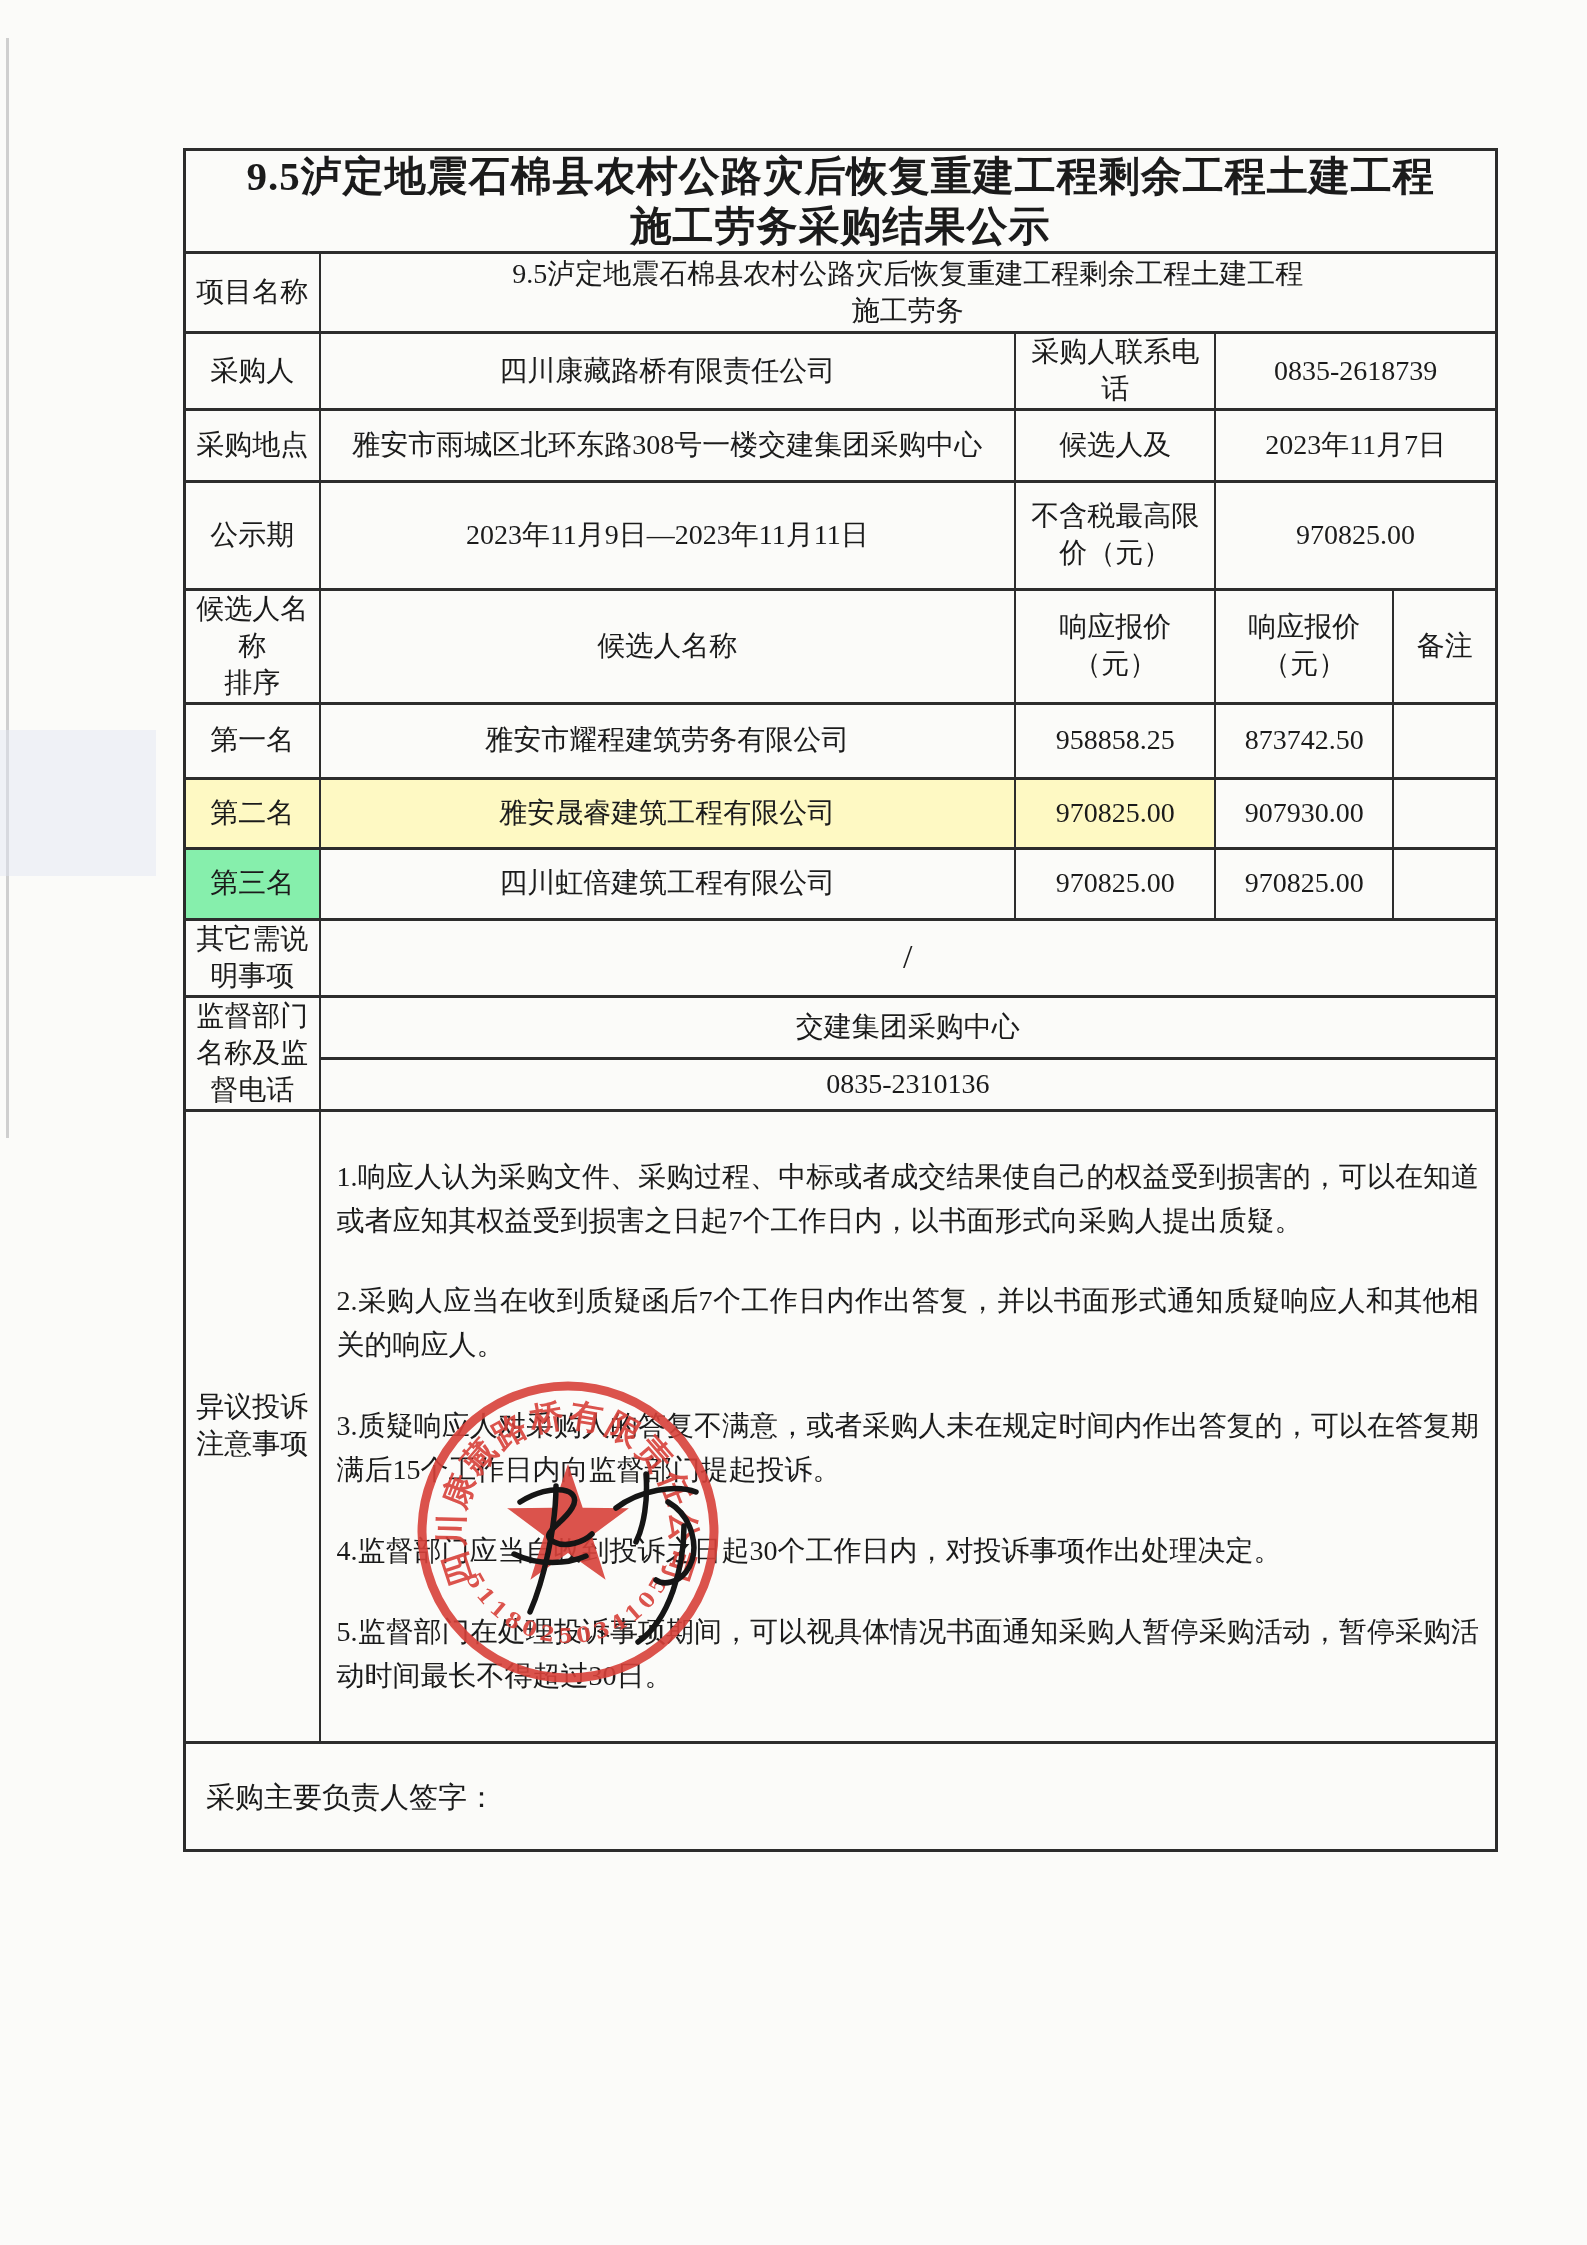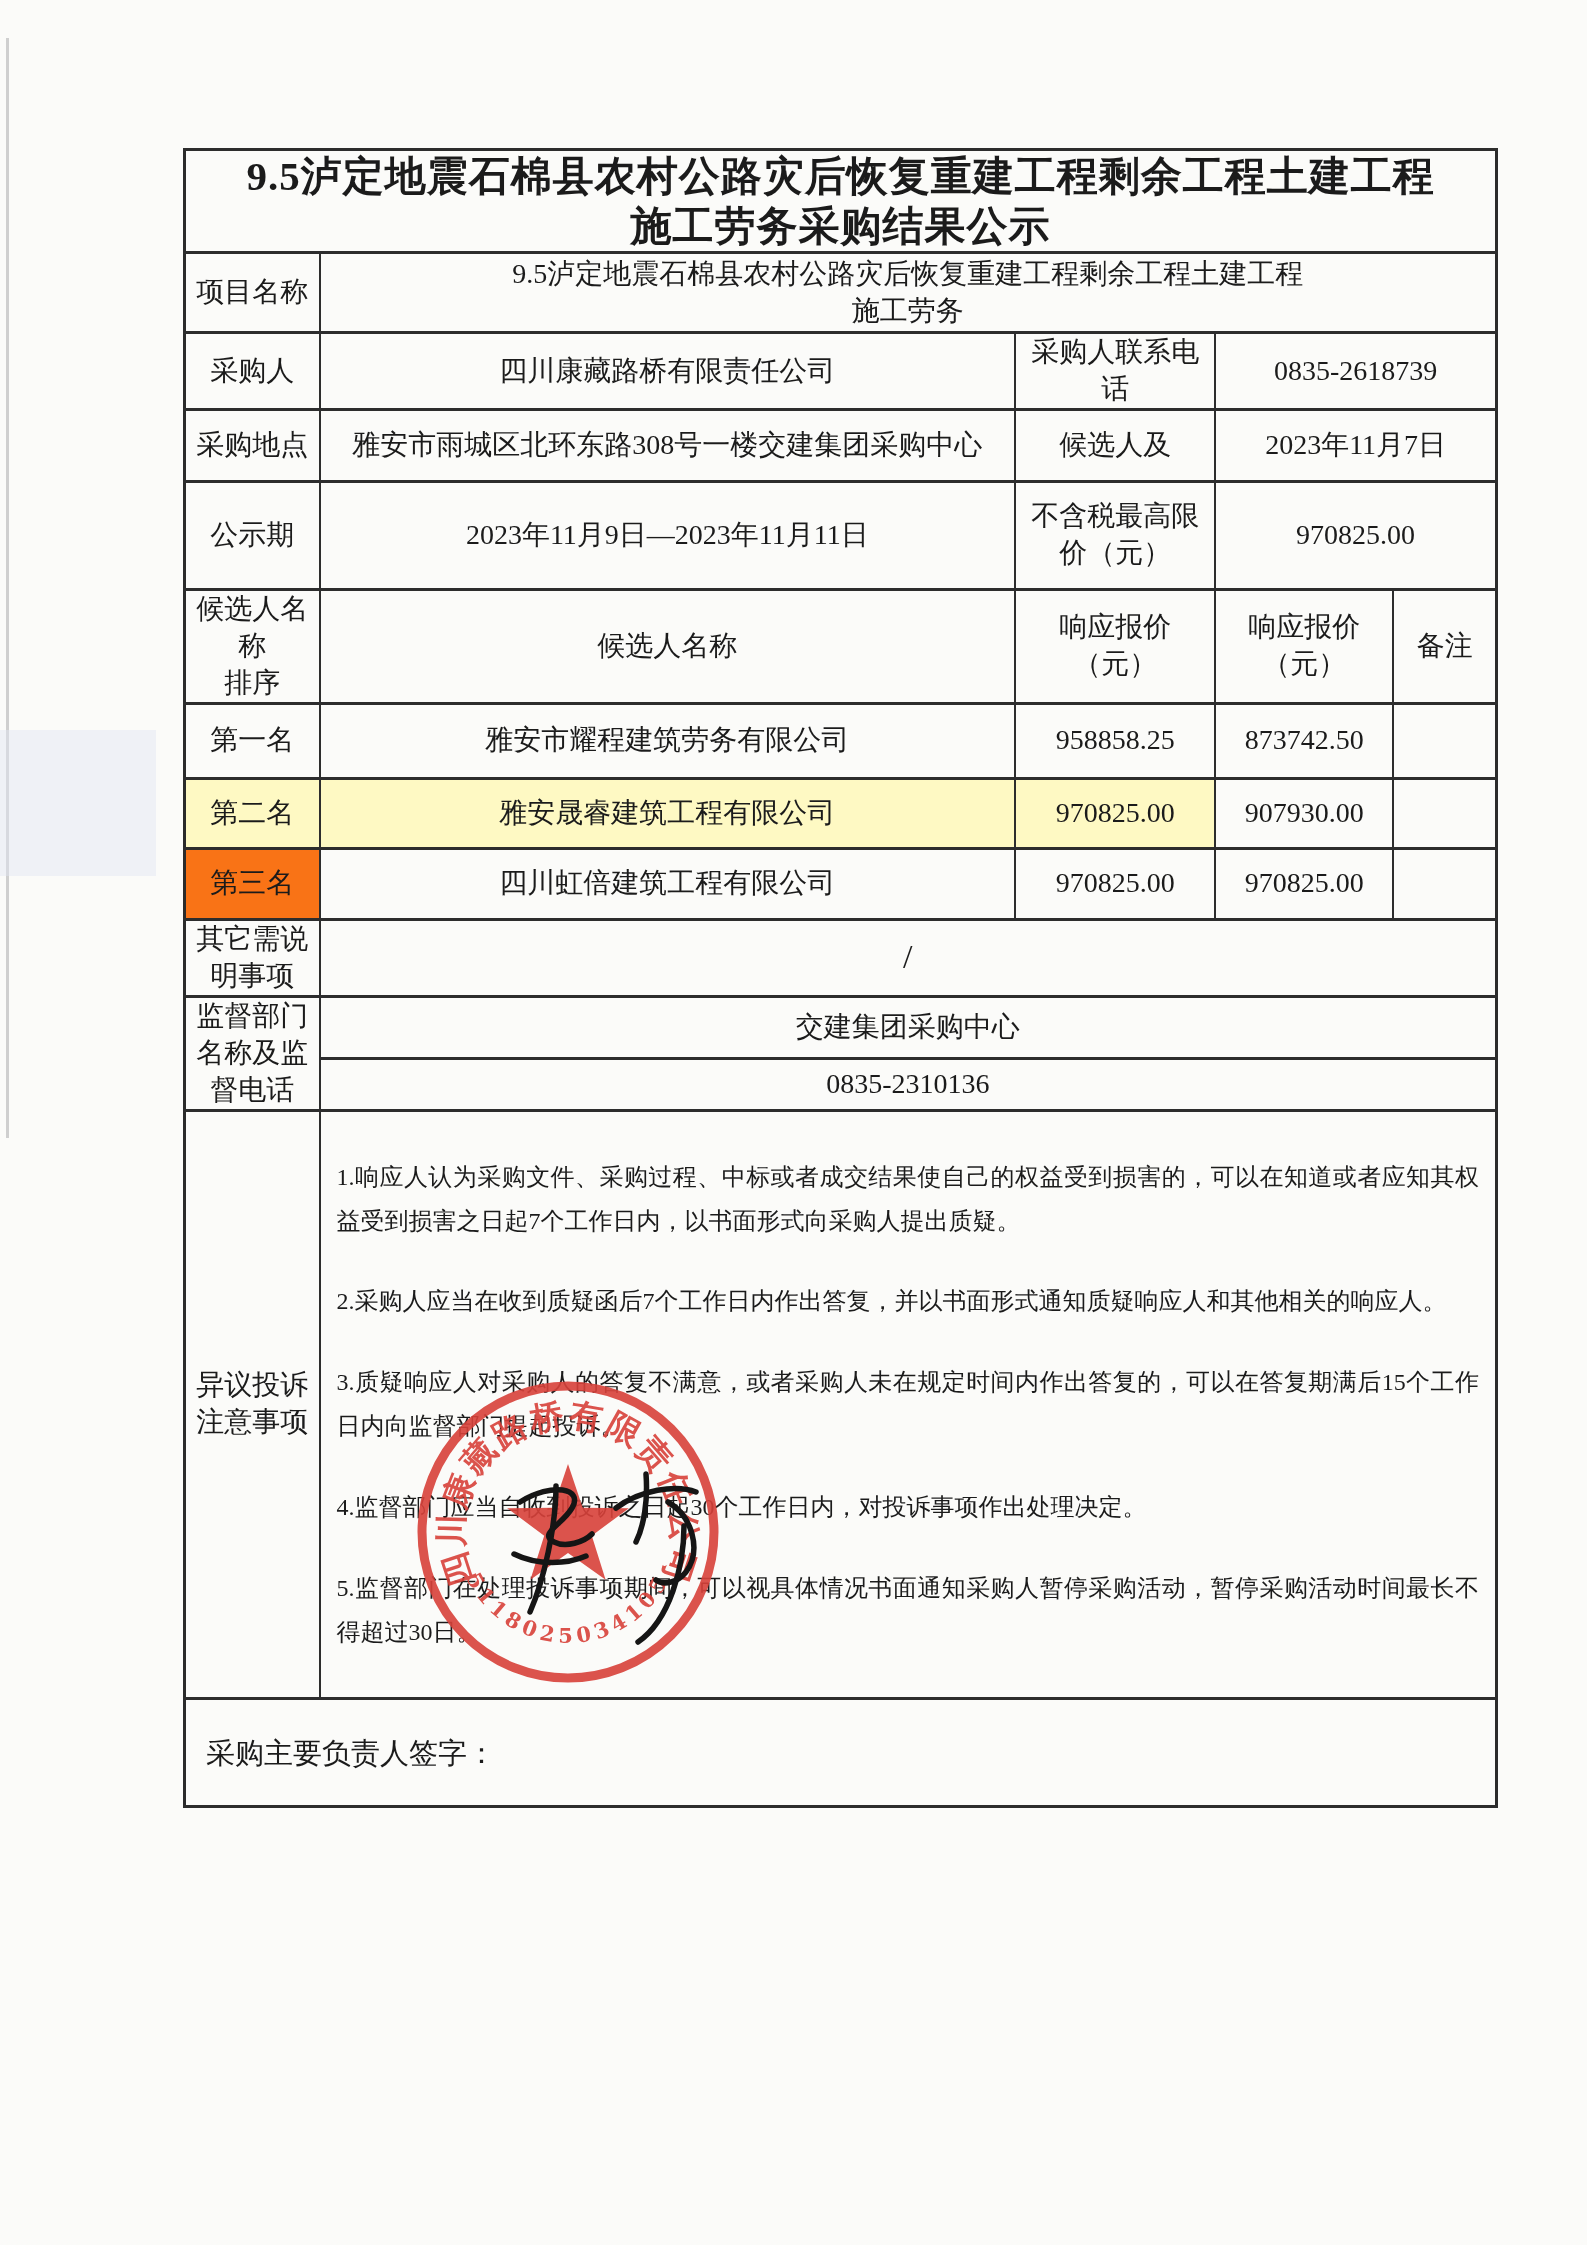--- a/index.html
+++ b/index.html
@@ -26,23 +26,23 @@
   tr.r-c1{height:75px}
   tr.r-c2{height:70px}
   tr.r-c3{height:71px}
   tr.r-other{height:72px}
   tr.r-sup1{height:60px}
   tr.r-sup2{height:50px}
   tr.r-objection{height:405px}
   tr.r-sign{height:108px}
   .title-cell{font-size:41px;font-weight:bold;letter-spacing:1px;line-height:1.22;}
   .hl{background:#fef9c3;}
-  .hl-light{background:#f97316;}
+  .hl-light{background:#86efac;}
   .para-cell{text-align:left;padding:6px 16px;vertical-align:middle;}
-  .para-cell div{font-size:24px;line-height:44px;text-align:justify;}
+  .para-cell div{font-size:28px;line-height:44px;text-align:justify;}
   .sign-cell{text-align:left;padding-left:20px;font-size:29px;}
   .slash{font-size:34px;}
   
   .seal{position:absolute;left:398px;top:1362px;width:340px;height:340px;z-index:5;opacity:.9;}
   .handsign{position:absolute;left:480px;top:1430px;width:260px;height:220px;z-index:6;}
 </style>
 </head>
 <body>
 
 <div class="scan-line"></div>

